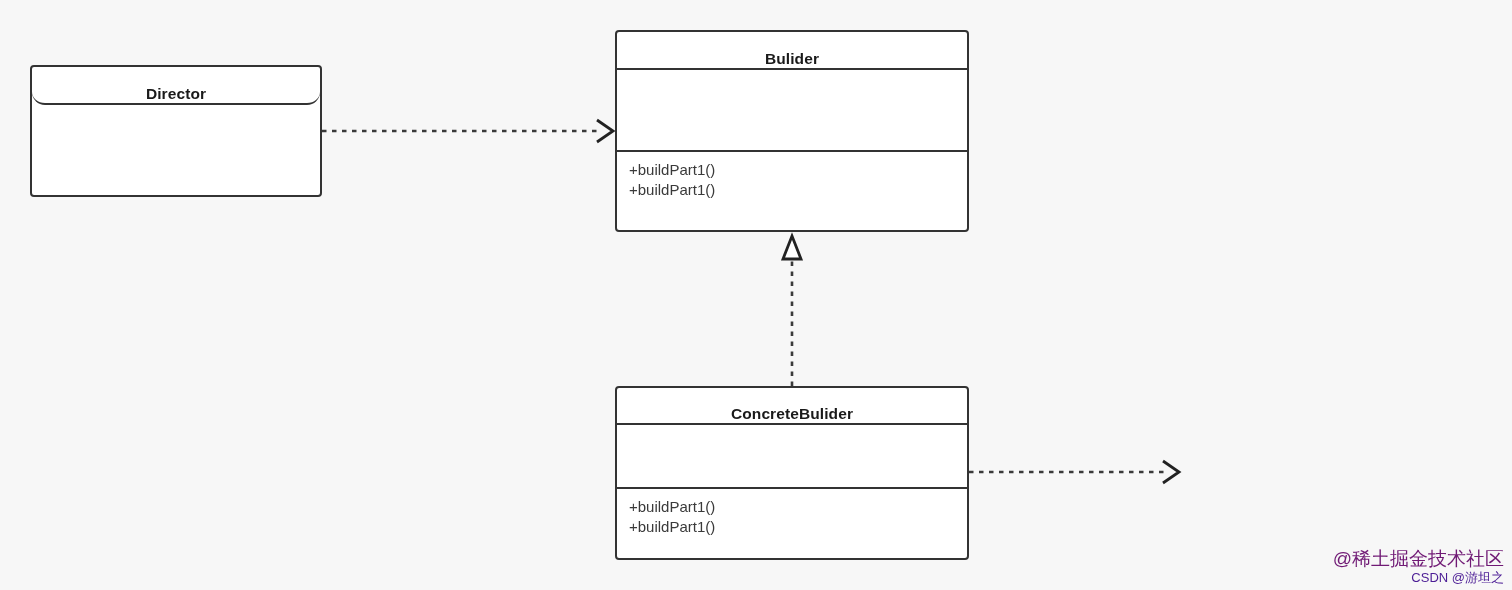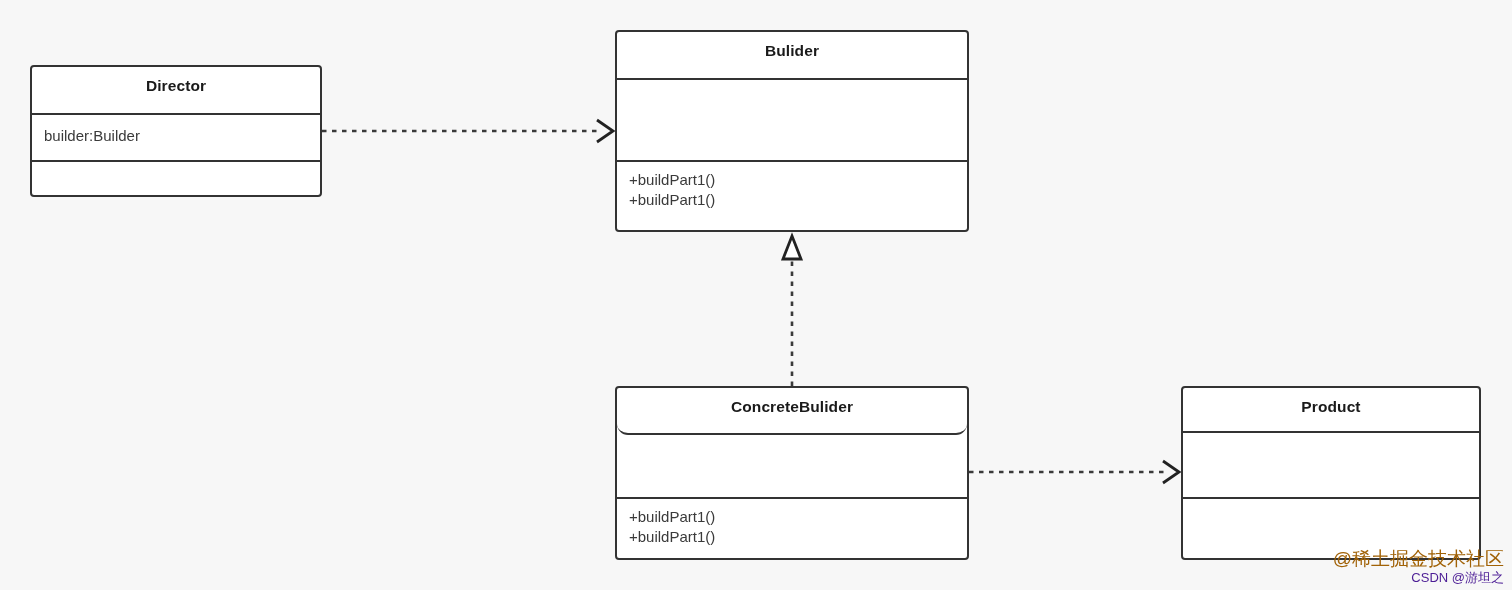--- a/index.html
+++ b/index.html
@@ -26,25 +26,24 @@
     background: #ffffff;
     border: 2px solid #333333;
     border-radius: 4px;
     box-sizing: border-box;
     display: flex;
     flex-direction: column;
   }
   .uml-header {
     border-bottom: 2px solid #333333;
     display: flex;
-    align-items: flex-start;
+    align-items: flex-end;
     justify-content: center;
     box-sizing: border-box;
     flex: none;
-    margin-top: 10px;
   }
   .uml-title {
     font-size: 15.5px;
     font-weight: bold;
     color: #1a1a1a;
     letter-spacing: 0.1px;
     white-space: nowrap;
   }
   .uml-attrs {
     border-bottom: 2px solid #333333;
@@ -61,29 +60,29 @@
   }
   .uml-member {
     font-size: 15px;
     color: #3a3a3a;
     line-height: 20px;
     white-space: nowrap;
   }
 
   
   #box-director  { left: 30px;   top: 65px;  width: 292px; height: 132px; }
-  #box-director  > .uml-header { height: 38px; }
+  #box-director  > .uml-header { height: 38px; border-radius: 13px; }
   #box-director  > .uml-attrs  { height: 47px; padding-top: 11px; }
 
   #box-builder   { left: 615px;  top: 30px;  width: 354px; height: 202px; }
   #box-builder   > .uml-header { height: 38px; }
   #box-builder   > .uml-attrs  { height: 82px; }
 
   #box-concrete  { left: 615px;  top: 386px; width: 354px; height: 174px; }
-  #box-concrete  > .uml-header { height: 37px; border-radius: 11px; }
+  #box-concrete  > .uml-header { height: 37px; }
   #box-concrete  > .uml-attrs  { height: 64px; }
 
   #box-product   { left: 1181px; top: 386px; width: 300px; height: 174px; }
   #box-product   > .uml-header { height: 35px; }
   #box-product   > .uml-attrs  { height: 66px; }
 
   .edge-svg {
     position: absolute;
     left: 0;
     top: 0;
@@ -95,21 +94,21 @@
   .watermark {
     position: absolute;
     right: 8px;
     bottom: 4px;
     text-align: right;
     pointer-events: none;
     user-select: none;
   }
   .wm-main {
     font-size: 19px;
-    color: #a16207;
+    color: #701a75;
     line-height: 22px;
     white-space: nowrap;
   }
   .wm-sub {
     font-size: 13px;
     color: #4c1d95;
     line-height: 16px;
     white-space: nowrap;
   }
 </style>
@@ -133,23 +132,20 @@
     <g>
       <line x1="969" y1="472" x2="1167" y2="472" stroke="#3a3a3a" stroke-width="2.6" stroke-dasharray="4.5 5.5" stroke-linecap="butt"></line>
       <polyline points="1163,461 1179,472 1163,483" fill="none" stroke="#222222" stroke-width="2.8" stroke-linejoin="miter" stroke-linecap="butt"></polyline>
     </g>
   </svg>
 
   <div class="uml-class" id="box-director">
     <div class="uml-header">
       <span class="uml-title">Director</span>
     </div>
-    <div class="uml-attrs">
-      <div class="uml-member">builder:Builder</div>
-    </div>
     <div class="uml-methods"></div>
   </div>
 
   <div class="uml-class" id="box-builder">
     <div class="uml-header">
       <span class="uml-title">Bulider</span>
     </div>
     <div class="uml-attrs"></div>
     <div class="uml-methods">
       <div class="uml-member">+buildPart1()</div>
@@ -161,26 +157,19 @@
     <div class="uml-header">
       <span class="uml-title">ConcreteBulider</span>
     </div>
     <div class="uml-attrs"></div>
     <div class="uml-methods">
       <div class="uml-member">+buildPart1()</div>
       <div class="uml-member">+buildPart1()</div>
     </div>
   </div>
 
-  <div class="uml-class" id="box-product">
-    <div class="uml-header">
-      <span class="uml-title">Product</span>
-    </div>
-    <div class="uml-attrs"></div>
-    <div class="uml-methods"></div>
-  </div>
 
   <div class="watermark">
     <div class="wm-main">@稀土掘金技术社区</div>
     <div class="wm-sub">CSDN @游坦之</div>
   </div>
 
 </div>
 
 </body></html>

